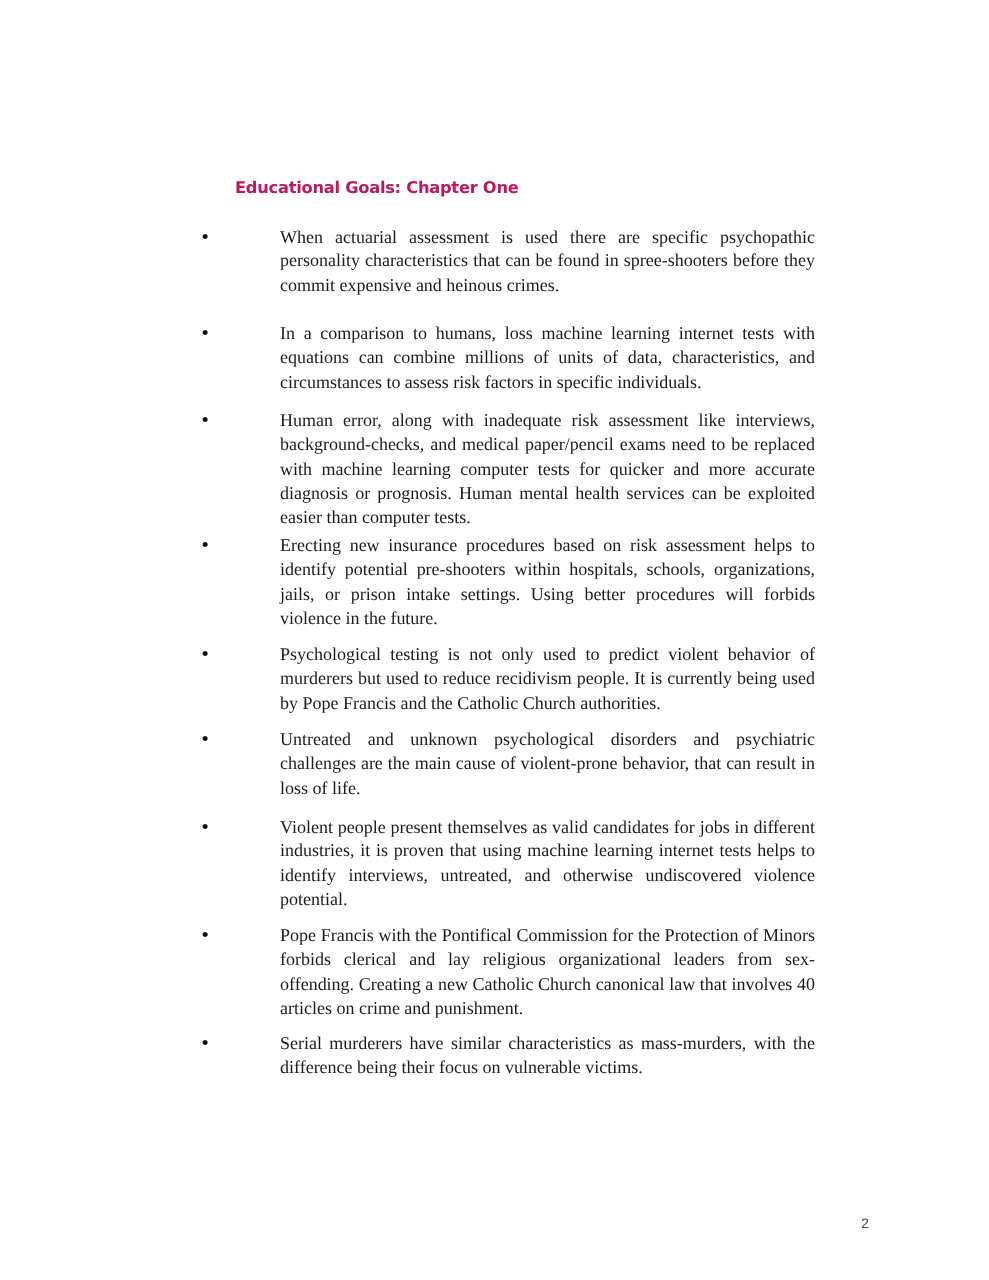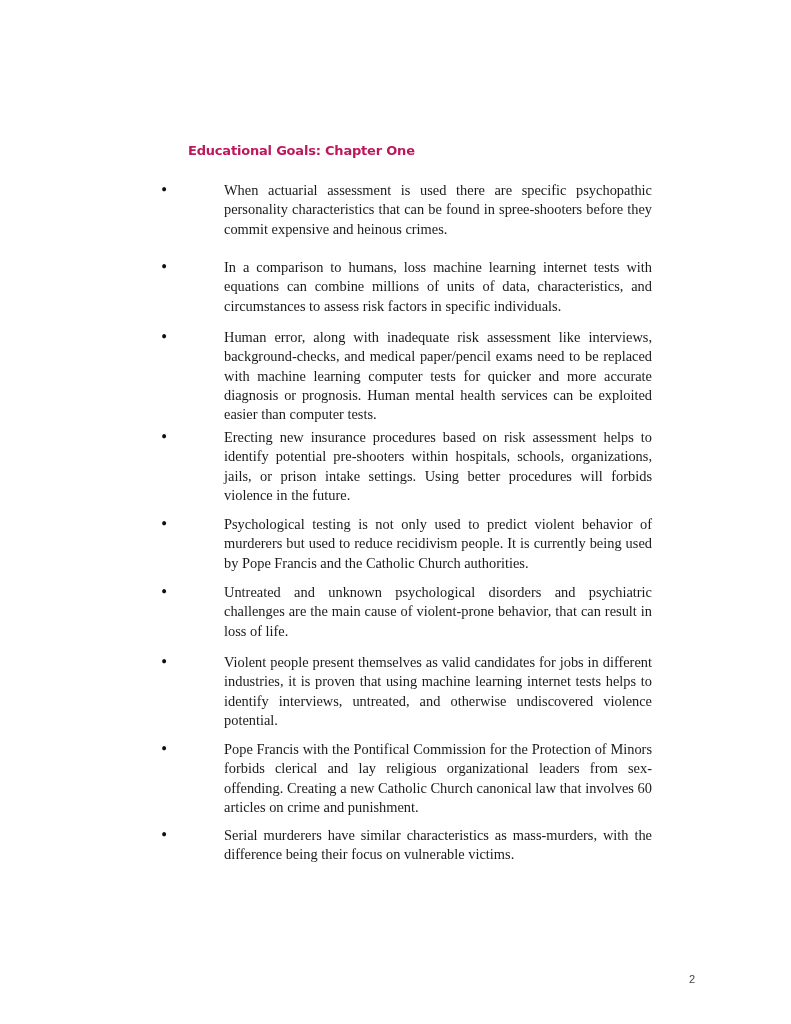--- a/index.html
+++ b/index.html
@@ -47,21 +47,21 @@
     <li class="item" style="top:583px">
       <span class="bullet">•</span>
       <span class="text">Untreated and unknown psychological disorders and psychiatric challenges are the main cause of violent-prone behavior, that can result in loss of life.</span>
     </li>
     <li class="item" style="top:653px">
       <span class="bullet">•</span>
       <span class="text">Violent people present themselves as valid candidates for jobs in different industries, it is proven that using machine learning internet tests helps to identify interviews, untreated, and otherwise undiscovered violence potential.</span>
     </li>
     <li class="item" style="top:740px">
       <span class="bullet">•</span>
-      <span class="text">Pope Francis with the Pontifical Commission for the Protection of Minors forbids clerical and lay religious organizational leaders from sex-offending. Creating a new Catholic Church canonical law that involves 60 articles on crime and punishment.</span>
+      <span class="text">Pope Francis with the Pontifical Commission for the Protection of Minors forbids clerical and lay religious organizational leaders from sex-offending. Creating a new Catholic Church canonical law that involves 40 articles on crime and punishment.</span>
     </li>
     <li class="item" style="top:826px">
       <span class="bullet">•</span>
       <span class="text">Serial murderers have similar characteristics as mass-murders, with the difference being their focus on vulnerable victims.</span>
     </li>
   </ul>
 
   <div class="pagenum">2</div>
 </div>
 

